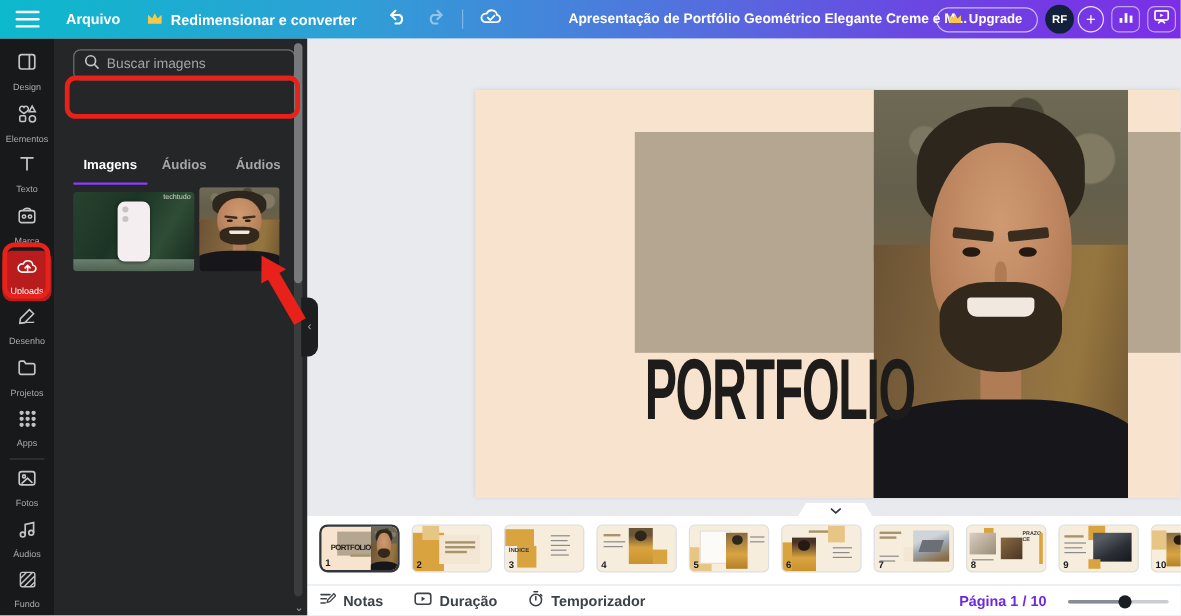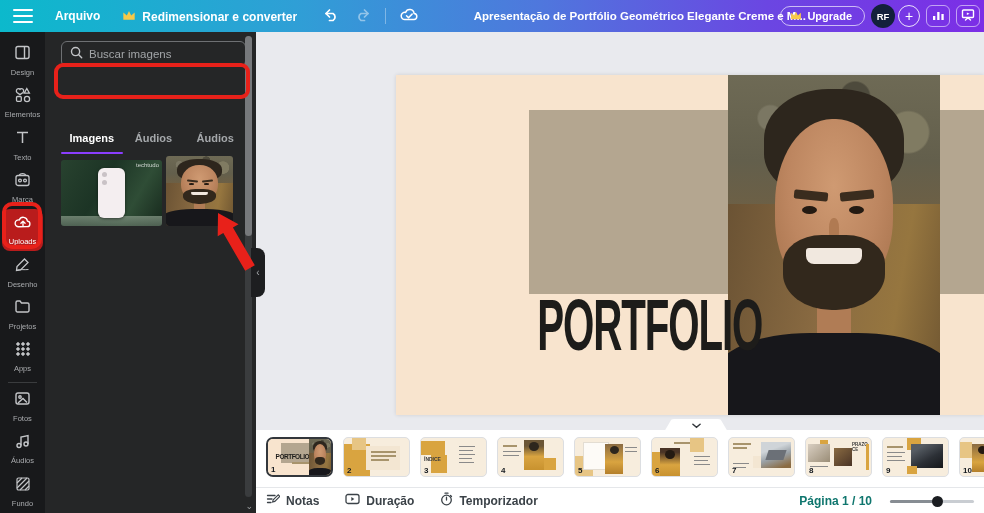--- a/index.html
+++ b/index.html
@@ -129,21 +129,21 @@
   .gold { background:#d9a440; } .goldl { background:#e7c584; } .creamb { background:#f3e6d2; }
   .tline { background:#a8946c; height:2px; } .dline { background:#8a8a8a; height:1px; }
   .mini-title { font-size:6.5px; font-weight:700; color:#1d1c1a; letter-spacing:-.5px; }
 
   
   .bottombar { position:absolute; left:0; bottom:0; right:0; height:26px; background:#fff; border-top:1px solid #e5e7ea;
     display:flex; align-items:center; padding:0 10px; z-index:2; }
   .bb-item { display:flex; align-items:center; gap:6px; font-size:12px; font-weight:600; color:#3b4248;
     margin-right:26px; cursor:pointer; }
   .bb-right { margin-left:auto; display:flex; align-items:center; gap:18px; }
-  .page-ind { font-size:12px; font-weight:600; color:#0f766e; }
+  .page-ind { font-size:12px; font-weight:600; color:#6d28d9; }
   .zoom-slider { position:relative; width:84px; height:12px; cursor:pointer; }
   .zoom-slider .track { position:absolute; left:0; right:0; top:5px; height:3px; background:#c9cdd2; border-radius:2px; }
   .zoom-slider .fill { position:absolute; left:0; width:54%; top:5px; height:3px; background:#878d93; border-radius:2px; }
   .zoom-slider .knob { position:absolute; left:50%; top:1px; width:11px; height:11px; background:#1a1d21; border-radius:50%; }
 
   
   .anno-box { position:absolute; border:4px solid #e8211a; z-index:9; pointer-events:none; }
   .anno-upload { left:54px; top:63px; width:196px; height:36px; border-radius:9px; }
   .anno-uploads-nav { left:2px; top:202px; width:40px; height:47px; border-radius:10px; }
   .anno-arrow { position:absolute; left:205px; top:205px; z-index:9; pointer-events:none; }

